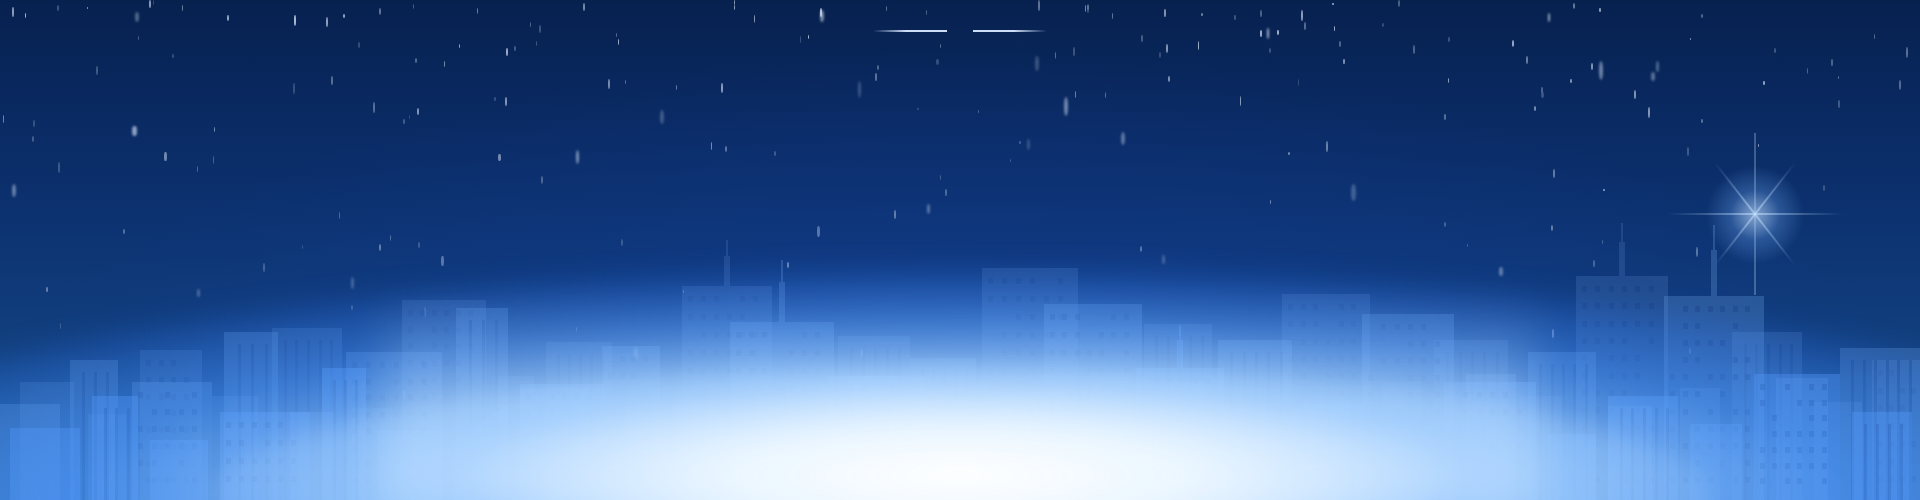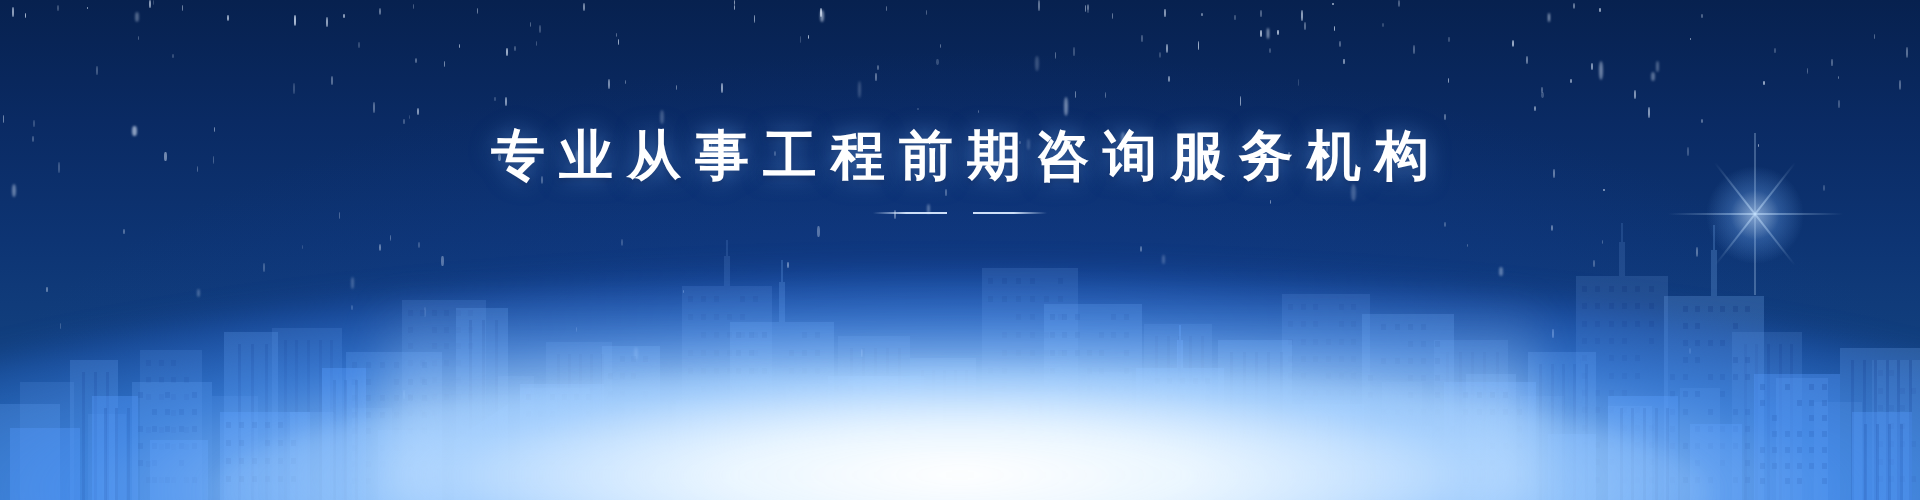--- a/index.html
+++ b/index.html
@@ -1319,21 +1319,20 @@
         </div>
       </div>
   </div>
 
   <div class="horizon"></div>
   <div class="beam"></div>
   <div class="horizon-core"></div>
 
   <div class="content">
 
-    <div class="title">专业从事工程前期咨询服务机构</div>
 
     <div class="subrow">
       <span class="dash"></span>
       <span class="dash right"></span>
     </div>
 
   </div>
 </div>
 
 </body></html>

